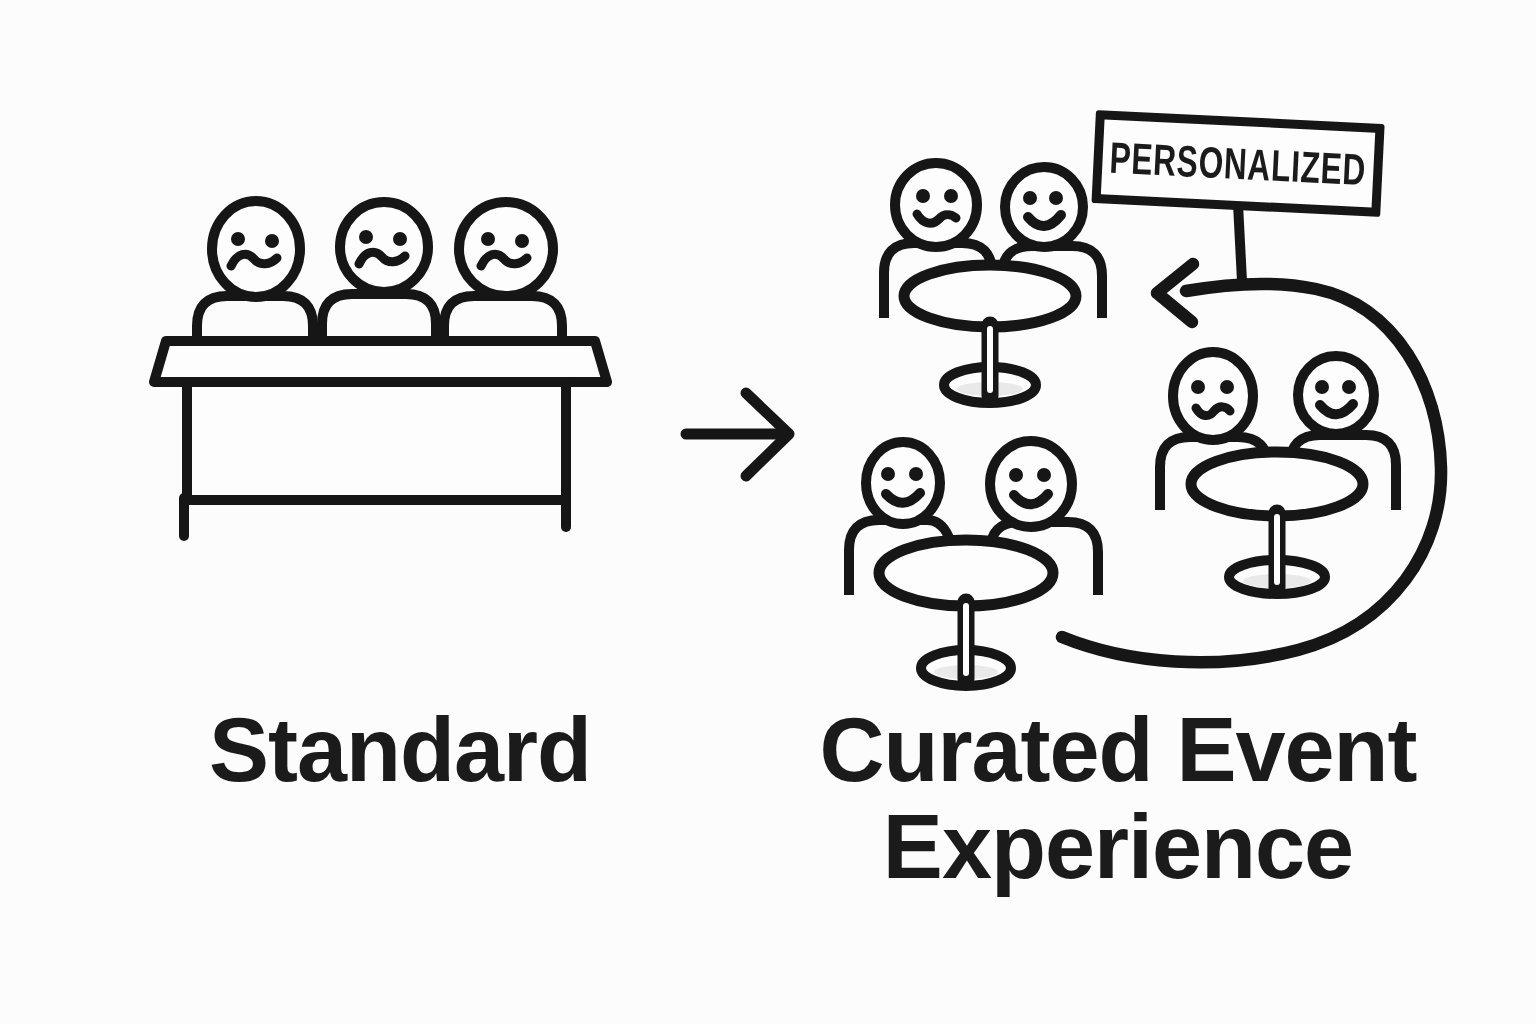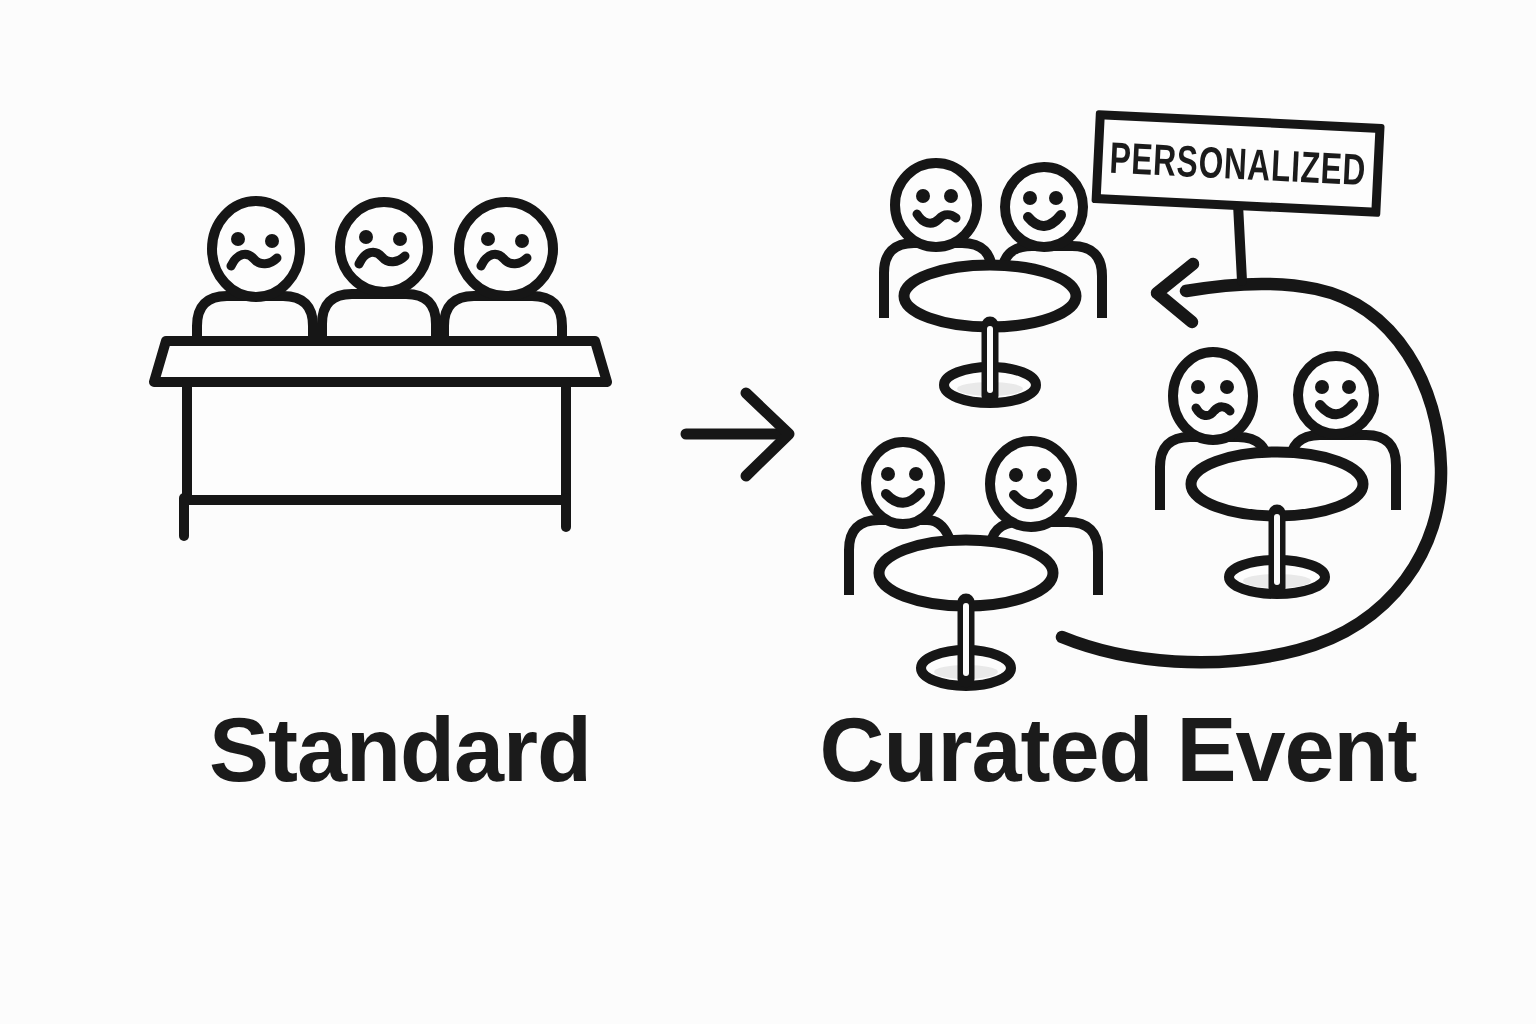--- a/index.html
+++ b/index.html
@@ -161,15 +161,16 @@
   <div class="sign">
     <span>PERSONALIZED</span>
   </div>
 
   <div class="caption caption-left">
     <span>Standard</span>
   </div>
 
   <div class="caption caption-right">
     <span>Curated Event</span>
+    <span>Experience</span>
   </div>
 
 </div>
 
 </body></html>

